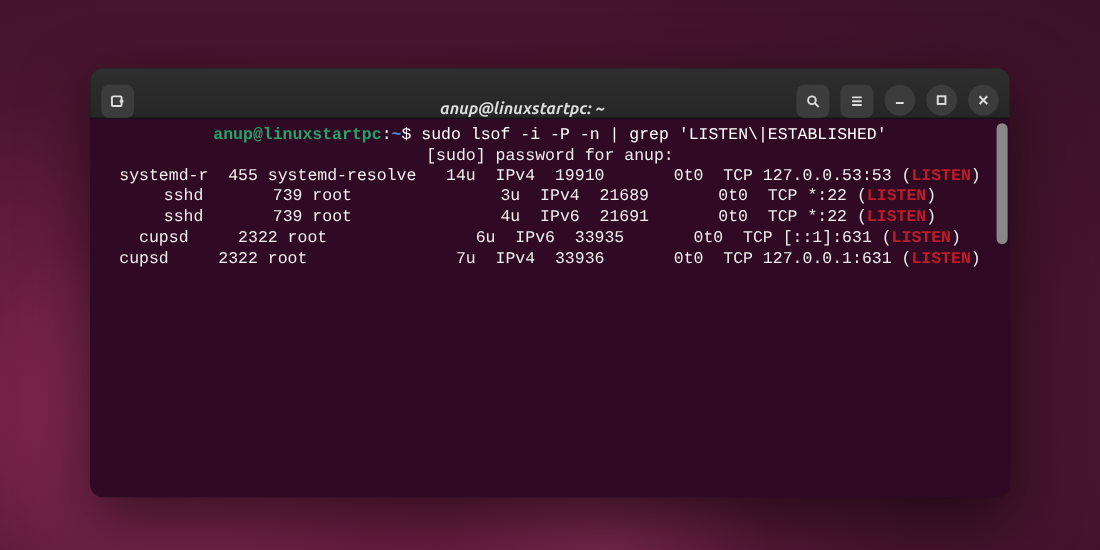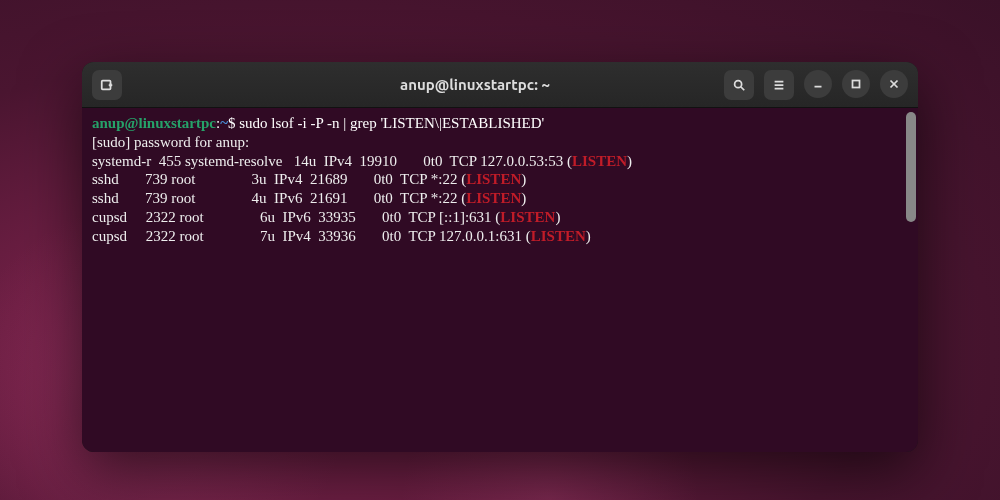--- a/index.html
+++ b/index.html
@@ -23,23 +23,24 @@
       width: 836px; height: 390px;
       background: #1a1a1a;
       border-radius: 12px;
       box-shadow: 0 20px 60px rgba(0,0,0,0.6);
       overflow: hidden;
       display: flex; flex-direction: column;
     }
     .titlebar {
       height: 46px;
       background: linear-gradient(#2e2e2e, #262626);
-      display: flex; align-items: center;
+      display: flex; align-items: flex-end;
       padding: 0 10px;
       border-bottom: 1px solid #111;
+      font-style: italic;
     }
     .titlebar-left { display: flex; gap: 6px; width: 140px; }
     .titlebar-title {
       flex: 1; text-align: center;
       color: #ddd; font-size: 15px; font-weight: bold;
       font-family: "Ubuntu", sans-serif;
     }
     .titlebar-right { display: flex; gap: 10px; width: 190px; justify-content: flex-end; }
 
     .tb-btn {
@@ -56,27 +57,28 @@
       background: #3c3c3c;
       display: flex; align-items: center; justify-content: center;
       color: #ddd;
       cursor: pointer;
     }
     .tb-round svg, .tb-btn svg { width: 14px; height: 14px; stroke: #ddd; stroke-width: 2; fill: none; }
 
     .terminal-body {
       flex: 1;
       background: #300a24;
-      padding: 6px 10px;
+      padding: 6px 26px;
       font-size: 15px;
       line-height: 1.25;
       color: #eee;
-      font-family: Liberation Serif, serif;
+      font-family: Liberation Mono, monospace;
       overflow: hidden;
       position: relative;
+      text-align: center;
     }
     .scrollbar {
       position: absolute; right: 2px; top: 4px;
       width: 10px; height: 110px;
       background: #888; border-radius: 5px;
     }
     .line { white-space: pre; }
     .prompt-user { color: #26a269; font-weight: bold; }
     .prompt-path { color: #4a90d9; font-weight: bold; }
     .cmd { color: #fff; }

